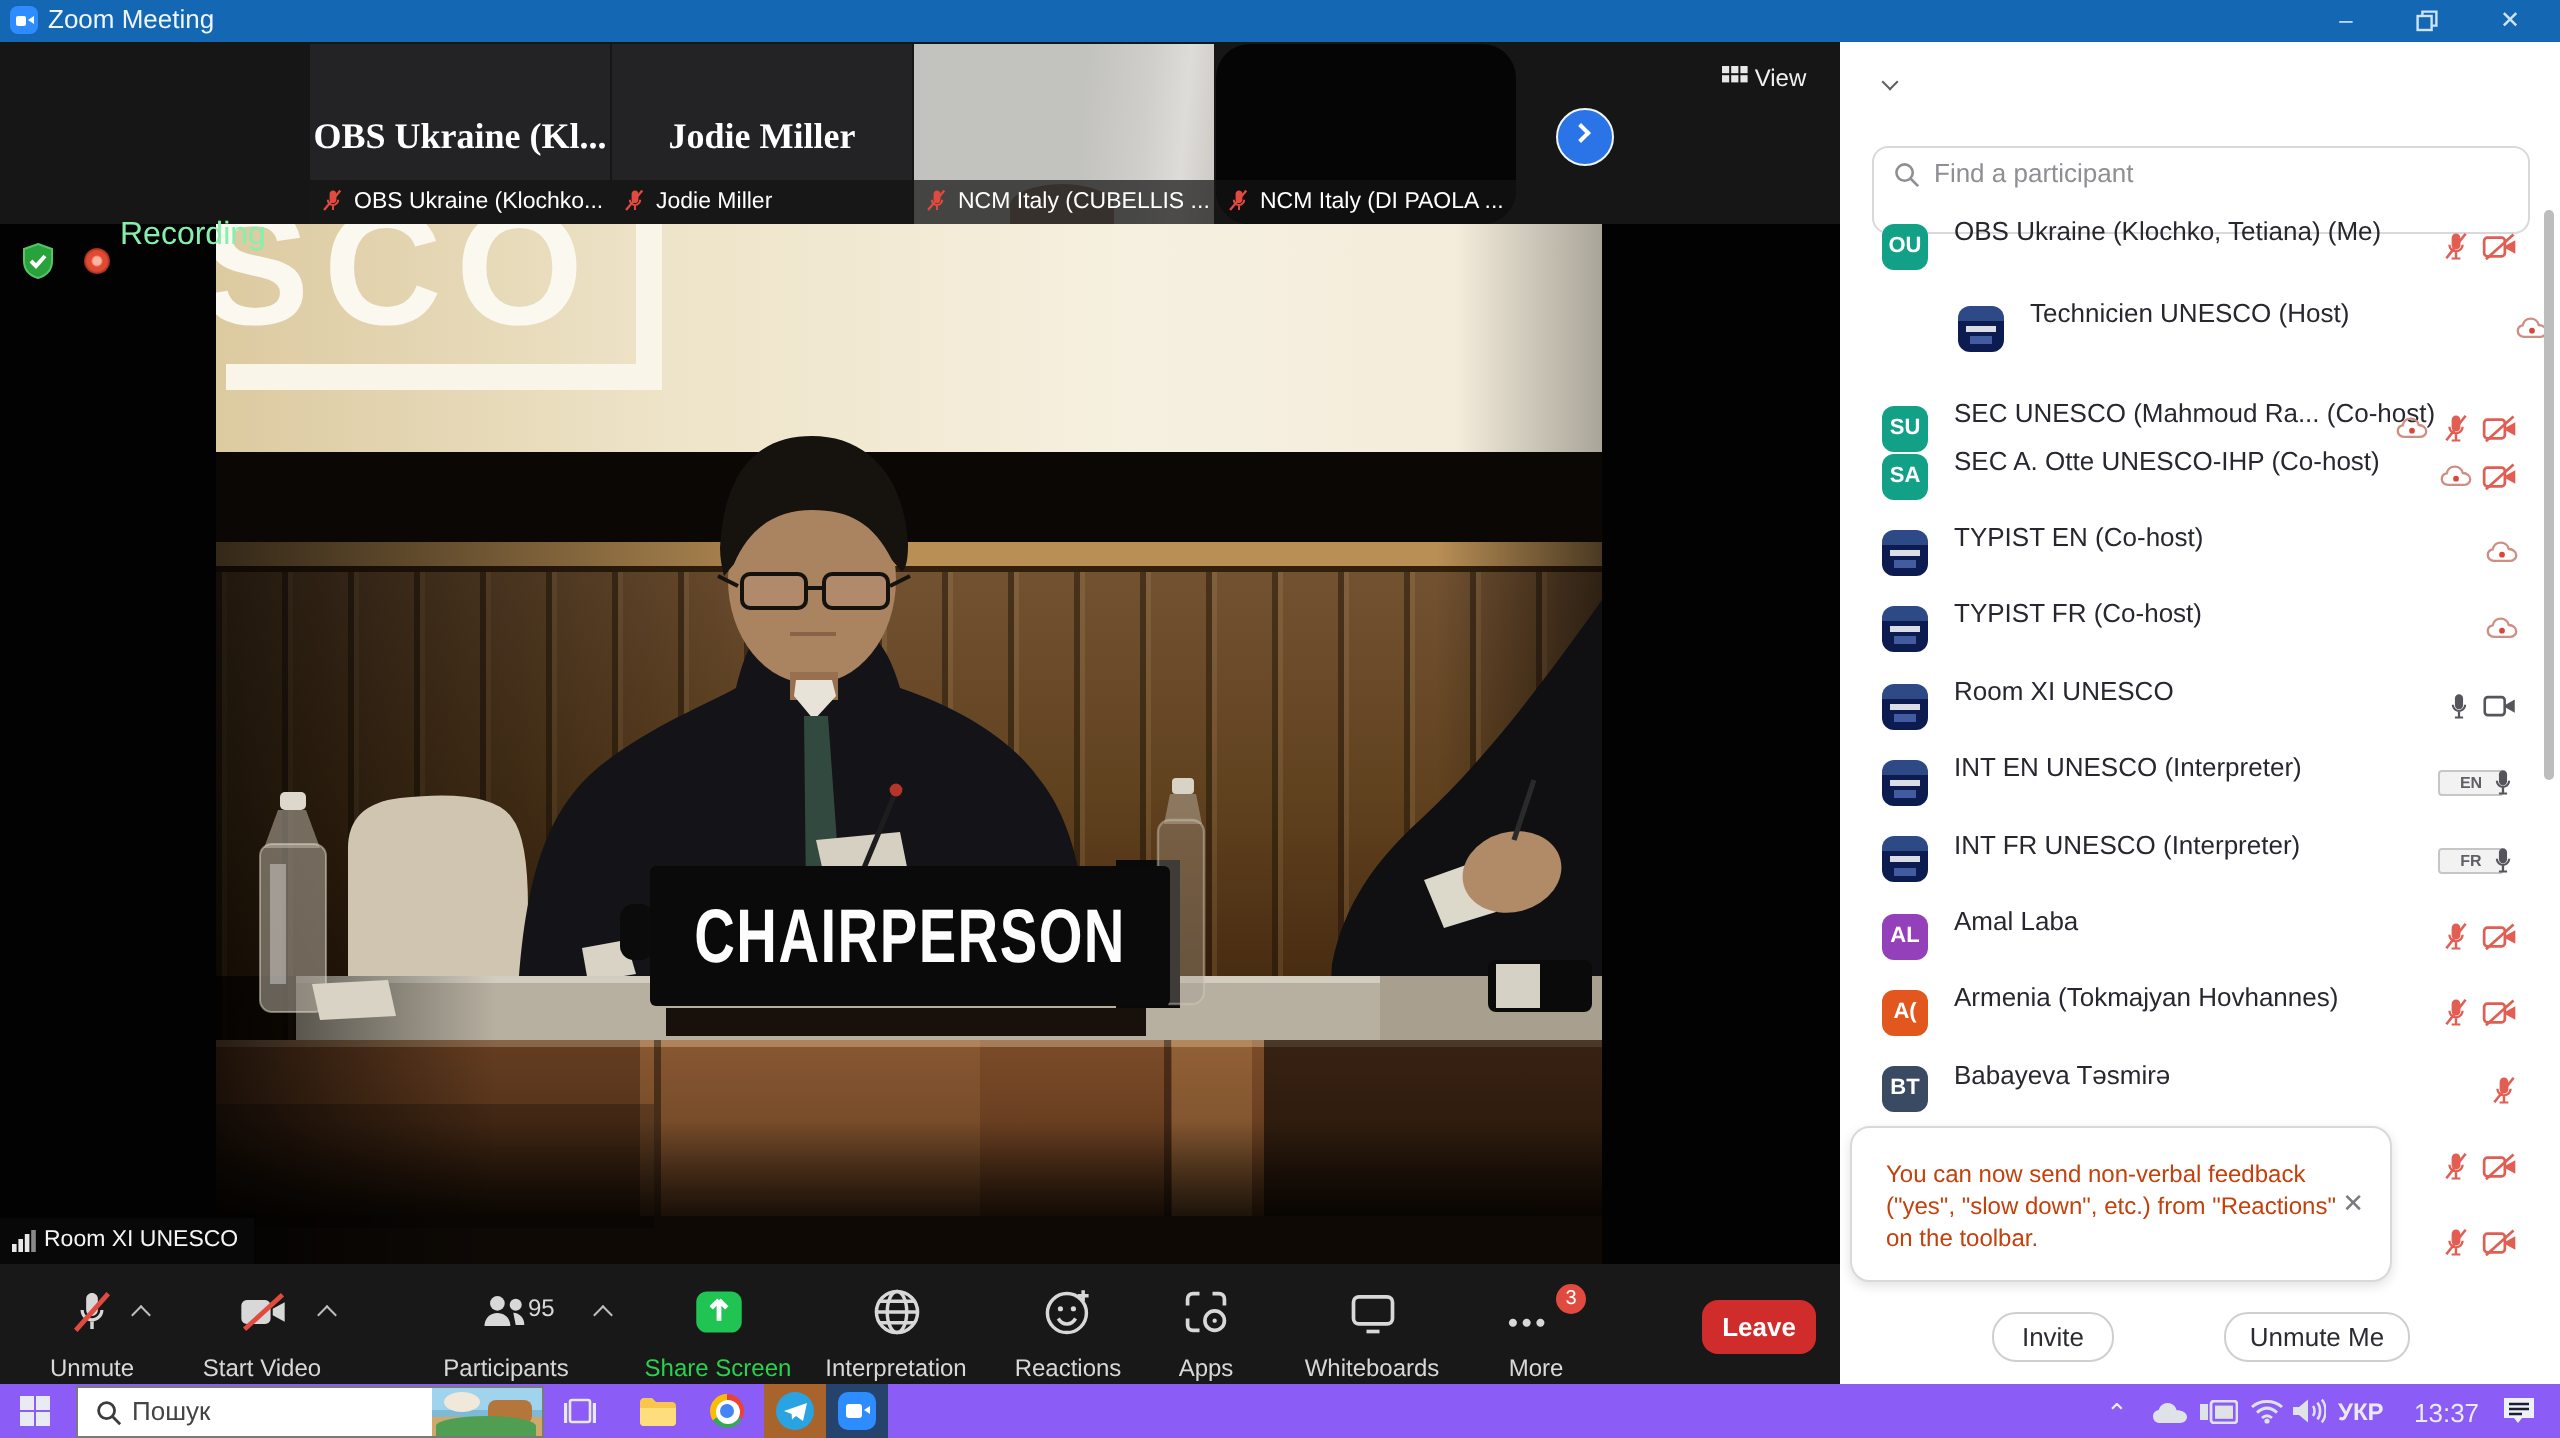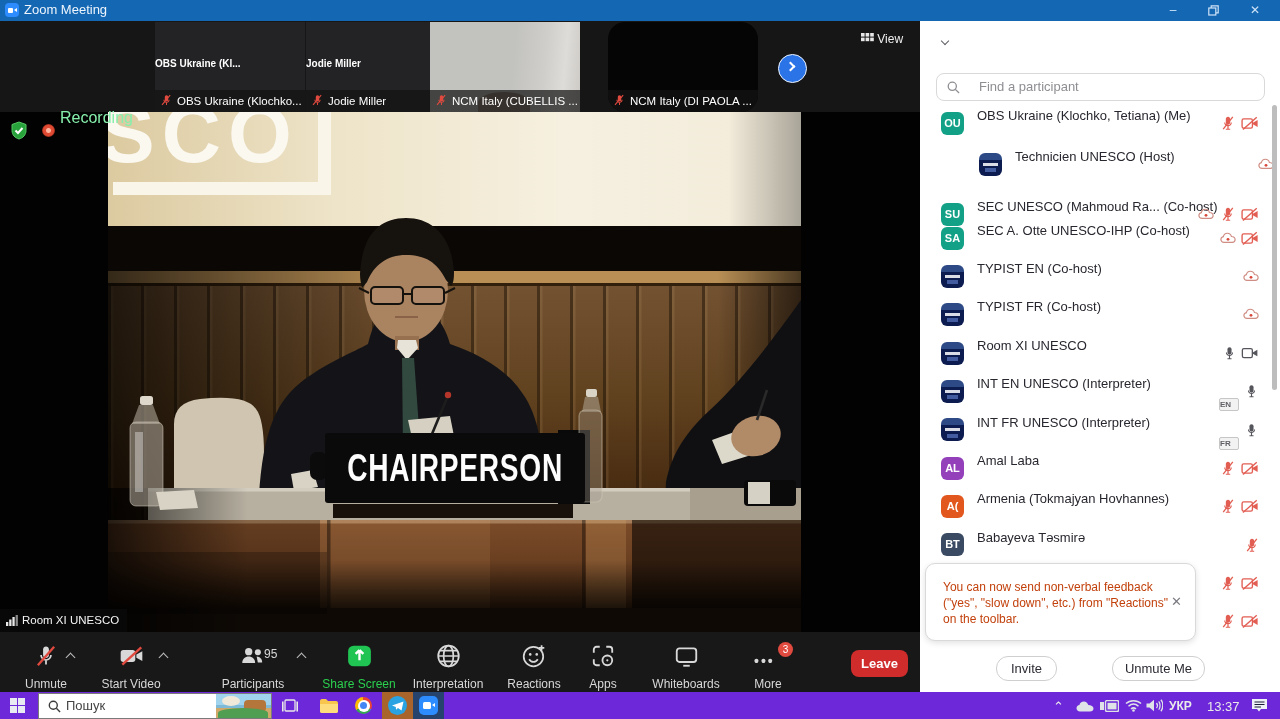--- a/index.html
+++ b/index.html
@@ -17,22 +17,22 @@
   #titlebar .zicon:before{ content:""; position:absolute; left:8.6px; top:5.2px;
     border-top:2px solid transparent; border-bottom:2px solid transparent;
     border-right:3px solid #fff; }
   #titlebar .ttl { left:24px; top:2px; font-size:13px; color:#eef5fd; }
   .winbtn { top:0; height:21px; width:30px; color:#cfe3f7; text-align:center;
     font-size:12px; line-height:21px; }
 
   
   #strip { left:0; top:21px; width:920px; height:91px; background:#161616; }
   .thumb { top:1px; height:90px; width:150px; background:#232325; overflow:hidden; }
-  .thumb .nm { position:absolute; left:0; right:0; top:36px; text-align:left;
-    color:#fff; font-weight:bold; font-size:10px; }
+  .thumb .nm { position:absolute; left:0; right:0; top:36px; text-align:center;
+    color:#fff; font-weight:bold; font-size:18px;font-family:Liberation Serif, serif; }
   .tlabel { position:absolute; left:0; bottom:0; height:22px; width:100%; overflow:hidden;
     background:rgba(20,20,20,.72); color:#fff; font-size:11.5px; line-height:22px;
     padding:0 6px 0 22px; white-space:nowrap; }
   .micred { position:absolute; left:5px; top:4px; width:13px; height:13px; }
 
   
   #video { left:0; top:112px; width:920px; height:520px; background:#020202; }
 
   
   #shield { left:10px; top:121px; }
@@ -49,52 +49,52 @@
   .tbi .lbl { position:absolute; top:34px; left:50%; transform:translateX(-50%);
     font-size:12px; white-space:nowrap; color:#d8d8d8; }
   .caret { position:absolute; top:20px; width:10px; height:8px; }
   .caret:after { content:""; position:absolute; left:1px; top:2px; width:6px; height:6px;
     border-left:1.6px solid #bdbdbd; border-top:1.6px solid #bdbdbd; transform:rotate(45deg); }
 
   
   #panel { left:920px; top:21px; width:360px; height:671px; background:#fff; }
   #phead { left:0; top:16px; width:360px; text-align:center; color:#17171d;
     font-size:13.5px; font-weight:bold; }
-  #psearch { left:16px; top:52px; width:329px; height:28px; border:1px solid #d9d9d9;
+  #psearch { left:16px; top:52px; width:329px; height:44px; border:1px solid #d9d9d9;
     border-radius:8px; background:#fff; color:#8e8e93; font-size:13px; line-height:26px;
-    padding-left:42px; }
+    padding-left:30px; }
   .prow { position:absolute; left:0; width:360px; height:38px; }
   .pav { position:absolute; left:21px; top:0; width:23px; height:23px; border-radius:6px;
     color:#fff; font-size:11px; font-weight:bold; text-align:center; line-height:23px; }
   .pnm { position:absolute; left:57px; top:4px; font-size:13px; color:#27272f;
     white-space:nowrap; }
   .pic { position:absolute; top:11px; }
   #scrollbar { left:1272px; top:105px; width:5px; height:285px; border-radius:3px;
     background:#bdbdbd; }
   .uav { background:linear-gradient(180deg,#2e4a86 0% 32%,#0d1c50 32% 100%); }
   .uav:before { content:""; position:absolute; left:4px; top:10px; width:15px; height:3px;
     background:rgba(255,255,255,.85); }
   .uav:after { content:""; position:absolute; left:6px; top:15.5px; width:11px; height:4px;
     background:rgba(130,170,255,.45); }
-  .badge { position:absolute; top:13px; width:20px; height:13px; border:1px solid #c6c6c6;
+  .badge { position:absolute; top:13px; width:33px; height:13px; border:1px solid #c6c6c6;
     border-radius:2px; background:#f2f2f2; color:#5f5f66; font-size:8px; font-weight:bold;
-    line-height:11px;margin-top:13px; }
+    text-align:center; line-height:11px; }
 
   #tooltip { left:925px; top:563px; width:271px; height:78px; background:#fff;
     border:1px solid #d9d9d9; border-radius:10px; box-shadow:0 2px 6px rgba(0,0,0,.12); }
   #tooltip .tx { position:absolute; left:17px; top:15px; width:236px; font-size:12px;
     color:#c2410c; line-height:16px; }
   #tooltip .cl { position:absolute; right:13px; top:30px; color:#7a7a80; font-size:13px; }
 
   .pbtn { position:absolute; top:656px; height:25px; border:1px solid #cfcfcf;
     border-radius:12px; background:#fff; color:#2b2b33; font-size:13px;
     text-align:center; line-height:23px; }
 
   
-  #taskbar { left:0; top:692px; width:1280px; height:27px; background:#6d28d9; }
+  #taskbar { left:0; top:692px; width:1280px; height:27px; background:#8b5cf6; }
   #tsearch { left:38px; top:0.5px; width:234px; height:26px; background:#fff;
     border:1px solid #7a7a7a; }
   #tsearch .stx { position:absolute; left:27px; top:4px; color:#444; font-size:13px; }
   .traytxt { position:absolute; color:#eaeaea; font-size:12px; top:7px; }
 </style>
 </head>
 <body>
 <div id="stage">
 
   <div id="titlebar" class="abs">
@@ -118,21 +118,21 @@
           </svg>OBS Ukraine (Klochko...</div>
     </div>
     <div class="thumb abs" style="left:306px;">
       <div class="nm">Jodie Miller</div>
       <div class="tlabel"><svg class="micred" viewBox="0 0 16 16">
             <path d="M8 1.5c-1.2 0-2.1.9-2.1 2.1v3.6c0 1.2.9 2.1 2.1 2.1s2.1-.9 2.1-2.1V3.6C10.1 2.4 9.2 1.5 8 1.5z" fill="#e04a3f"></path>
             <path d="M4.2 7.2c0 2.1 1.7 3.8 3.8 3.8s3.8-1.7 3.8-3.8h-1.2c0 1.4-1.2 2.6-2.6 2.6S5.4 8.6 5.4 7.2H4.2zM7.4 11h1.2v2.5H7.4z" fill="#e04a3f"></path>
             <path d="M2.5 13.5 12.5 1.5" stroke="#e04a3f" stroke-width="1.4"></path>
           </svg>Jodie Miller</div>
     </div>
-    <div class="thumb abs" style="left:430px; background:linear-gradient(95deg,#c2c2be 0% 55%,#d0cecb 75%,#dedcd8 88%,#ccc9c5 100%);">
+    <div class="thumb abs" style="left:457px; background:linear-gradient(95deg,#c2c2be 0% 55%,#d0cecb 75%,#dedcd8 88%,#ccc9c5 100%);">
       <div style="position:absolute;left:48px;top:70px;width:52px;height:22px;border-radius:50% 50% 0 0;background:#8f7e6b;"></div>
       <div class="tlabel"><svg class="micred" viewBox="0 0 16 16">
             <path d="M8 1.5c-1.2 0-2.1.9-2.1 2.1v3.6c0 1.2.9 2.1 2.1 2.1s2.1-.9 2.1-2.1V3.6C10.1 2.4 9.2 1.5 8 1.5z" fill="#e04a3f"></path>
             <path d="M4.2 7.2c0 2.1 1.7 3.8 3.8 3.8s3.8-1.7 3.8-3.8h-1.2c0 1.4-1.2 2.6-2.6 2.6S5.4 8.6 5.4 7.2H4.2zM7.4 11h1.2v2.5H7.4z" fill="#e04a3f"></path>
             <path d="M2.5 13.5 12.5 1.5" stroke="#e04a3f" stroke-width="1.4"></path>
           </svg>NCM Italy (CUBELLIS ...</div>
     </div>
     <div class="thumb abs" style="left:608px; background:#050505;border-radius:17px;">
       <div class="tlabel"><svg class="micred" viewBox="0 0 16 16">
             <path d="M8 1.5c-1.2 0-2.1.9-2.1 2.1v3.6c0 1.2.9 2.1 2.1 2.1s2.1-.9 2.1-2.1V3.6C10.1 2.4 9.2 1.5 8 1.5z" fill="#e04a3f"></path>

